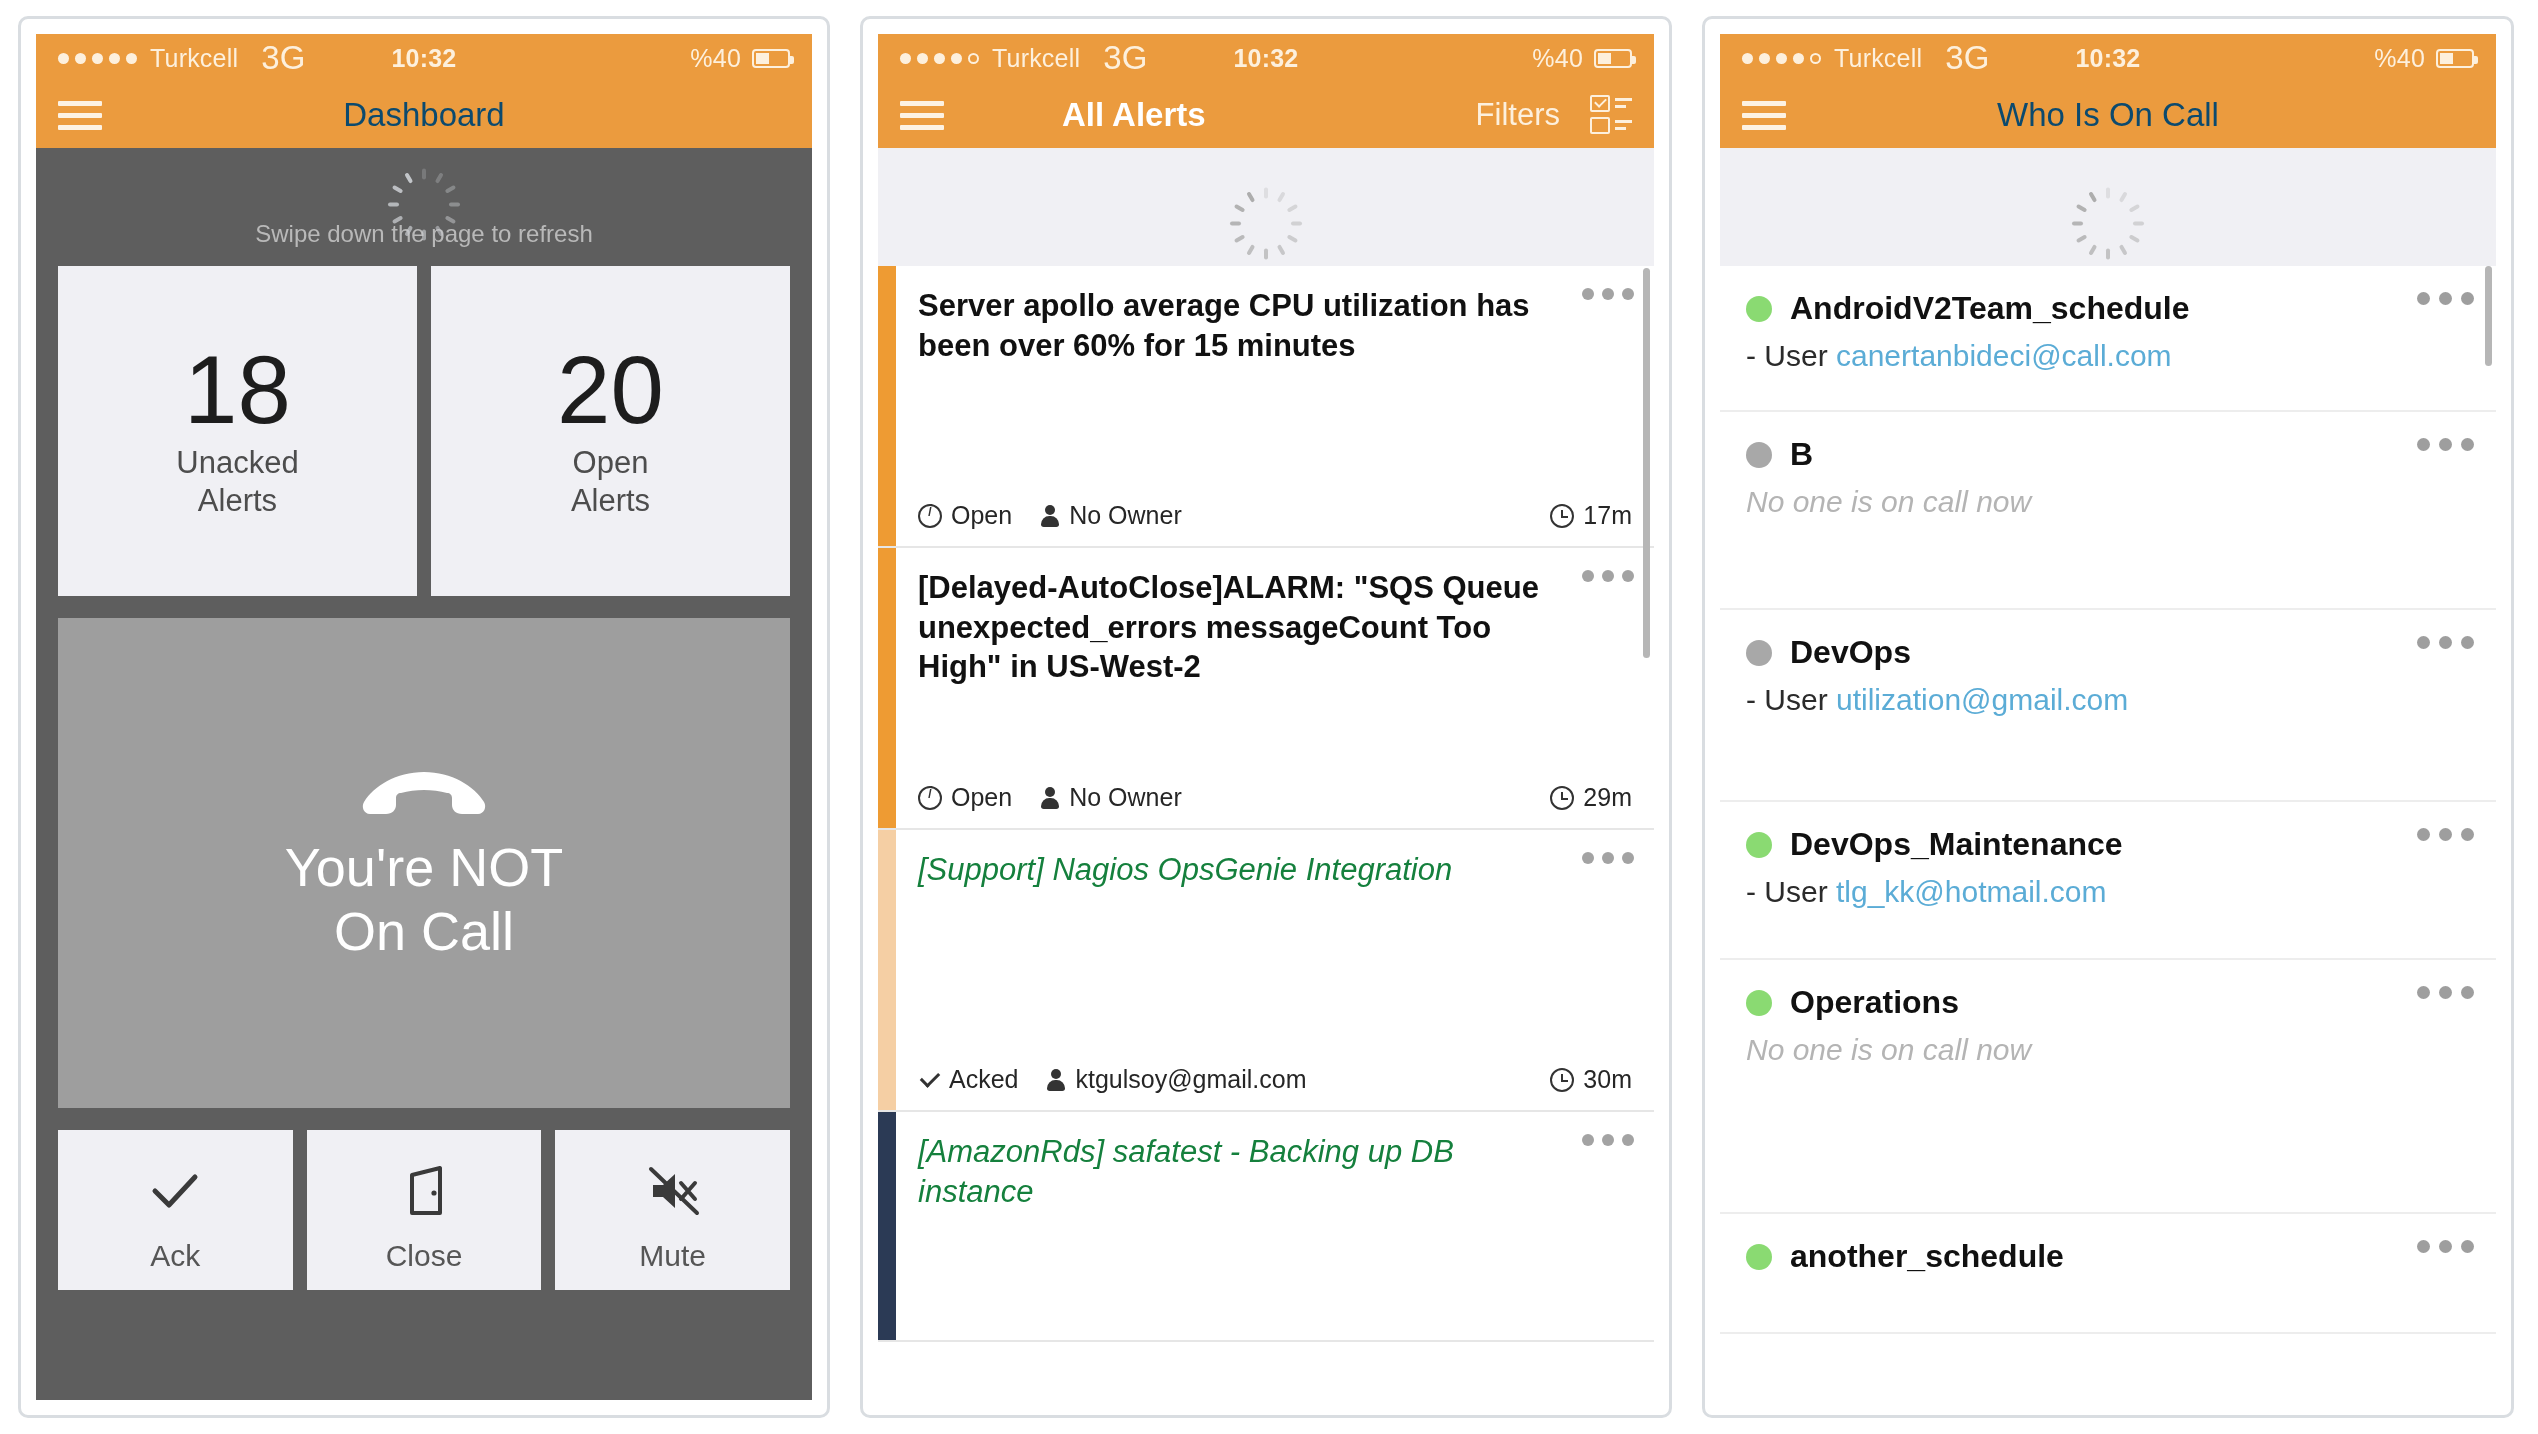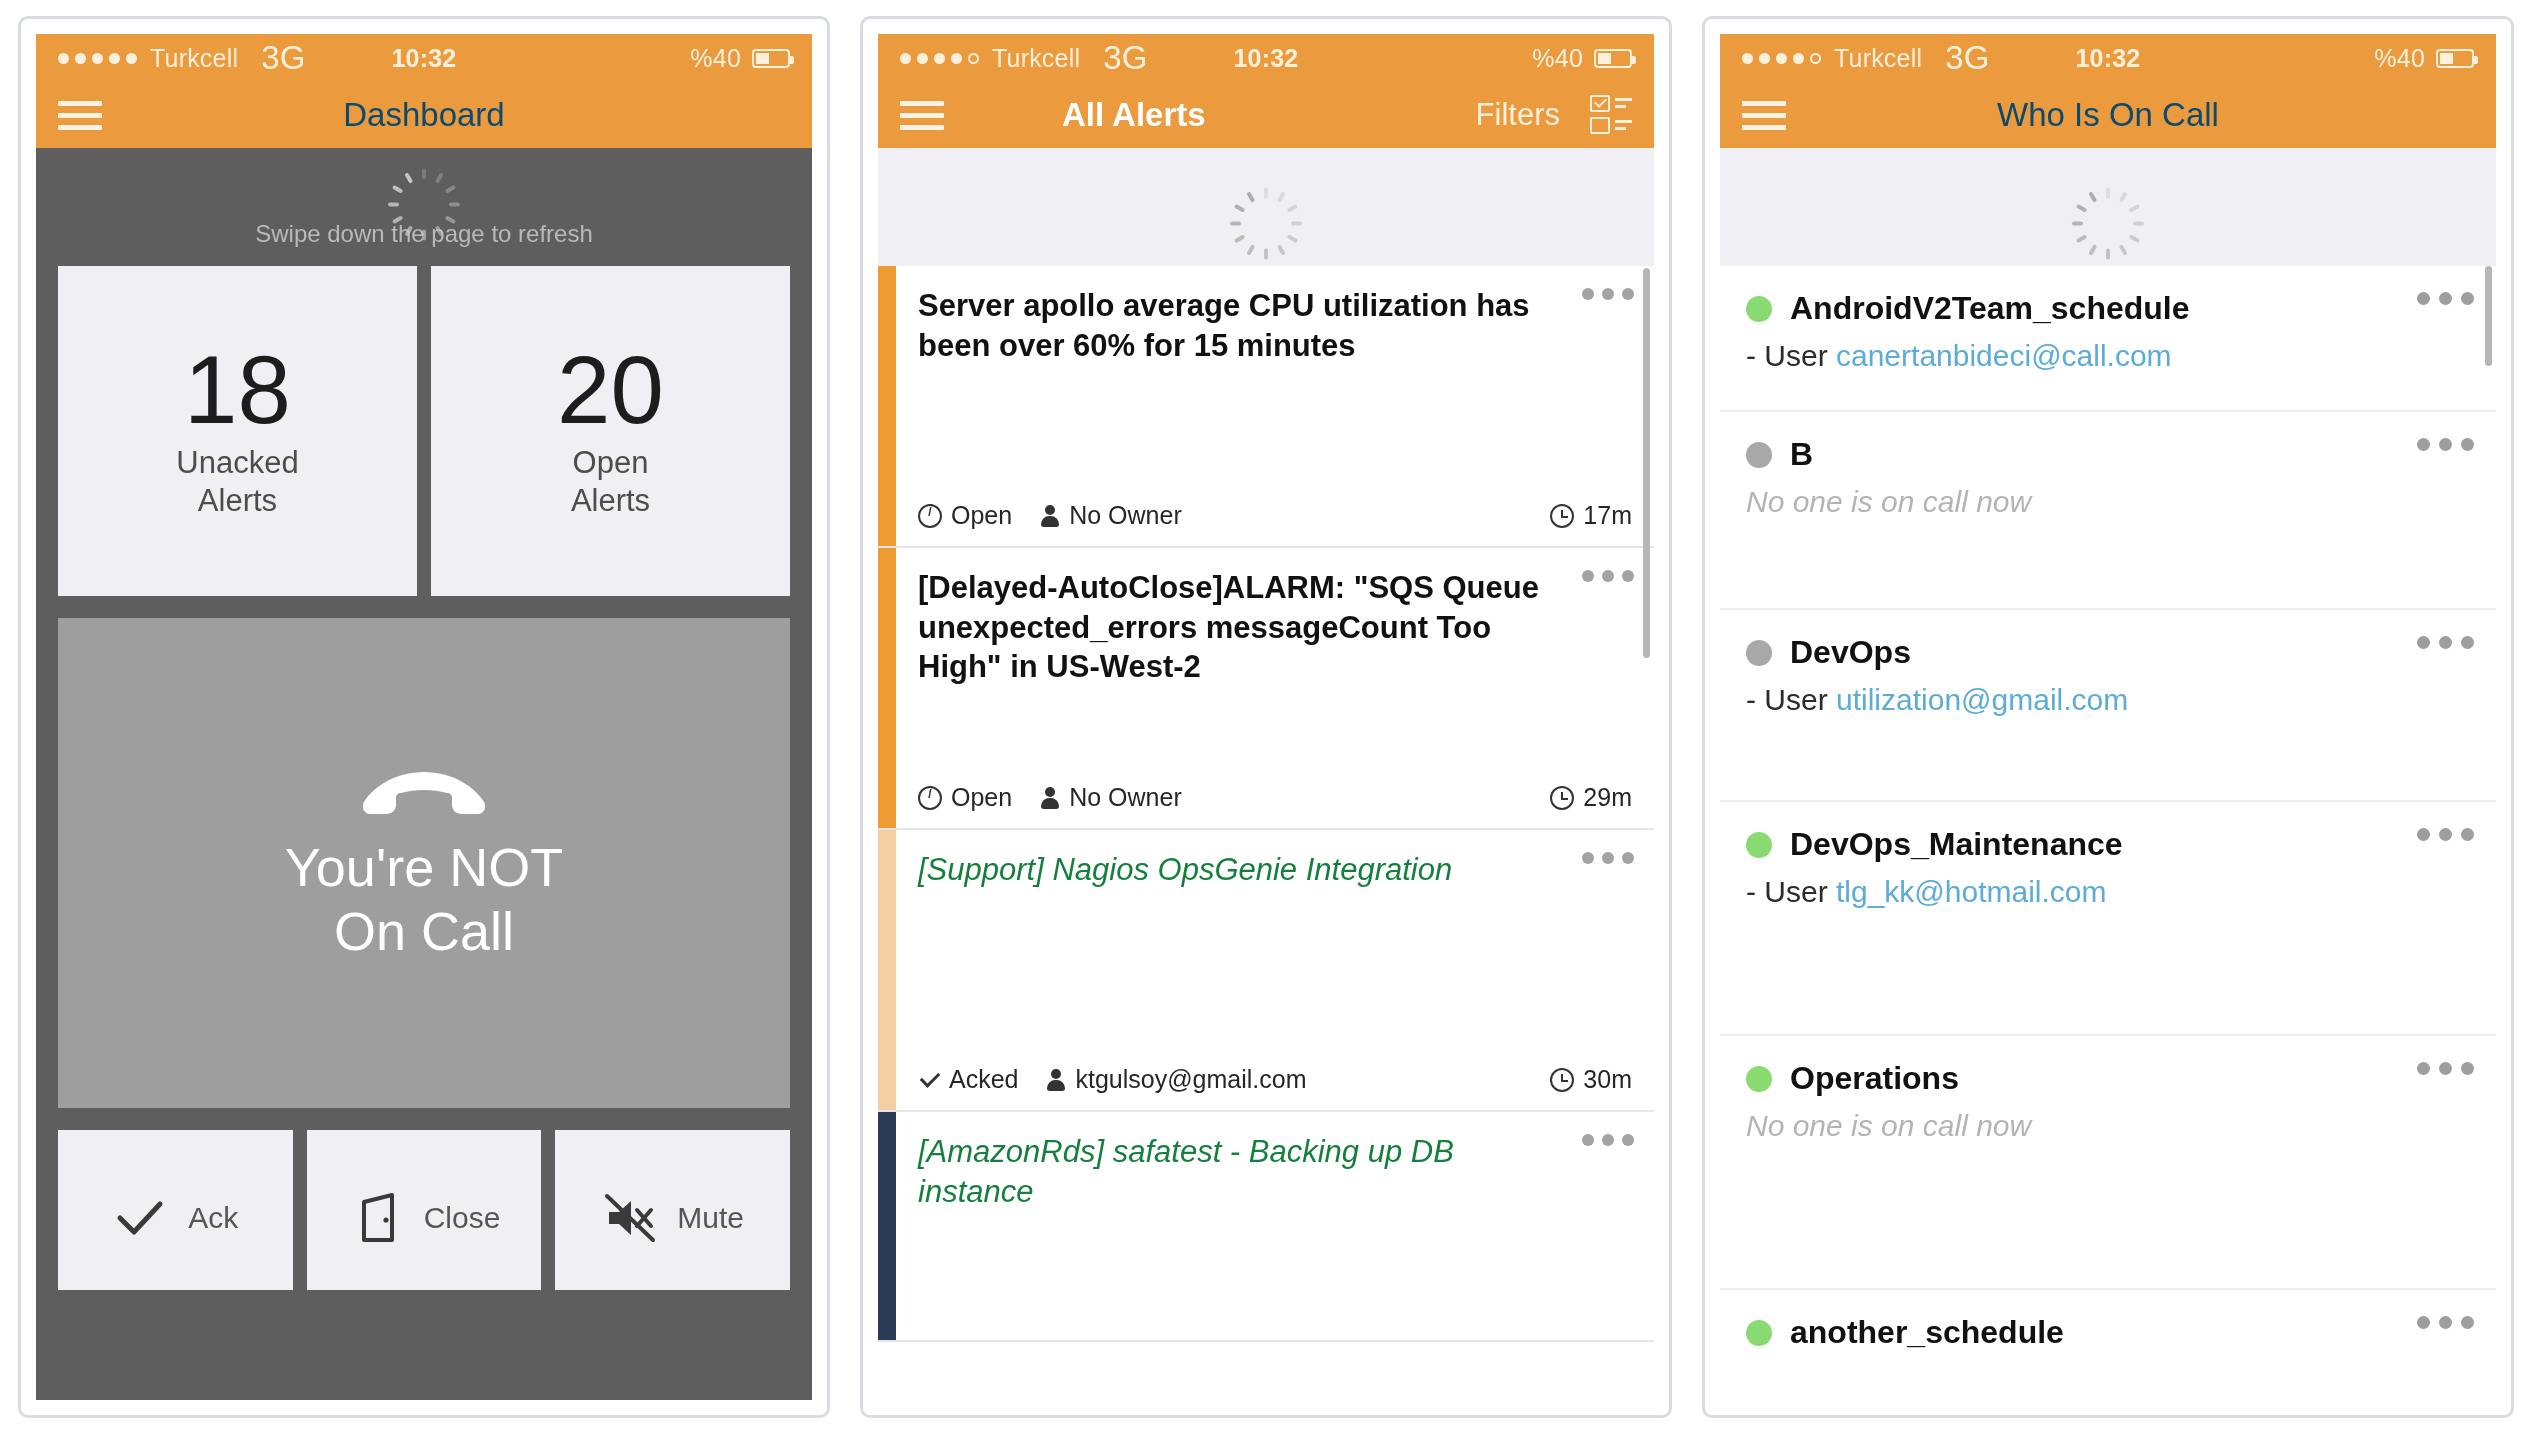--- a/index.html
+++ b/index.html
@@ -166,21 +166,21 @@
   }
   .phone-hangup { width: 132px; height: 64px; position: relative; }
   .phone-hangup svg { width: 132px; height: 64px; display: block; }
   .oncall-text {
     font-size: 54px; color: #ffffff; text-align: center;
     line-height: 1.18; font-weight: 300;
   }
   .action-row { display: flex; gap: 14px; margin-top: 22px; height: 160px; }
   .action-btn {
     flex: 1; background: #f0f0f4;
-    display: flex; 
+    display: flex; flex-direction: column;
     align-items: center; justify-content: center; gap: 20px;
     padding-top: 16px;
   }
   .action-label { font-size: 30px; color: #565656; }
   .act-ico { width: 56px; height: 56px; }
 
   
   .alerts-body { flex: 1; background: #ffffff; position: relative; overflow: hidden; }
   .alerts-refresh {
     height: 118px; background: #f0f0f4;
@@ -631,21 +631,21 @@
           <div class="sched-sub">
             <span>- User </span><span class="email">utilization@gmail.com</span>
           </div>
           <div class="sched-dots">
               <i></i>
               <i></i>
               <i></i>
             </div>
         </div>
 
-        <div class="sched-item" style="height:234px">
+        <div class="sched-item" style="height:158px">
           <div class="sched-head">
             <span class="sched-dot" style="background: rgb(138, 218, 114);"></span>
             <span class="sched-name">DevOps_Maintenance</span>
           </div>
           <div class="sched-sub">
             <span>- User </span><span class="email">tlg_kk@hotmail.com</span>
           </div>
           <div class="sched-dots">
               <i></i>
               <i></i>

